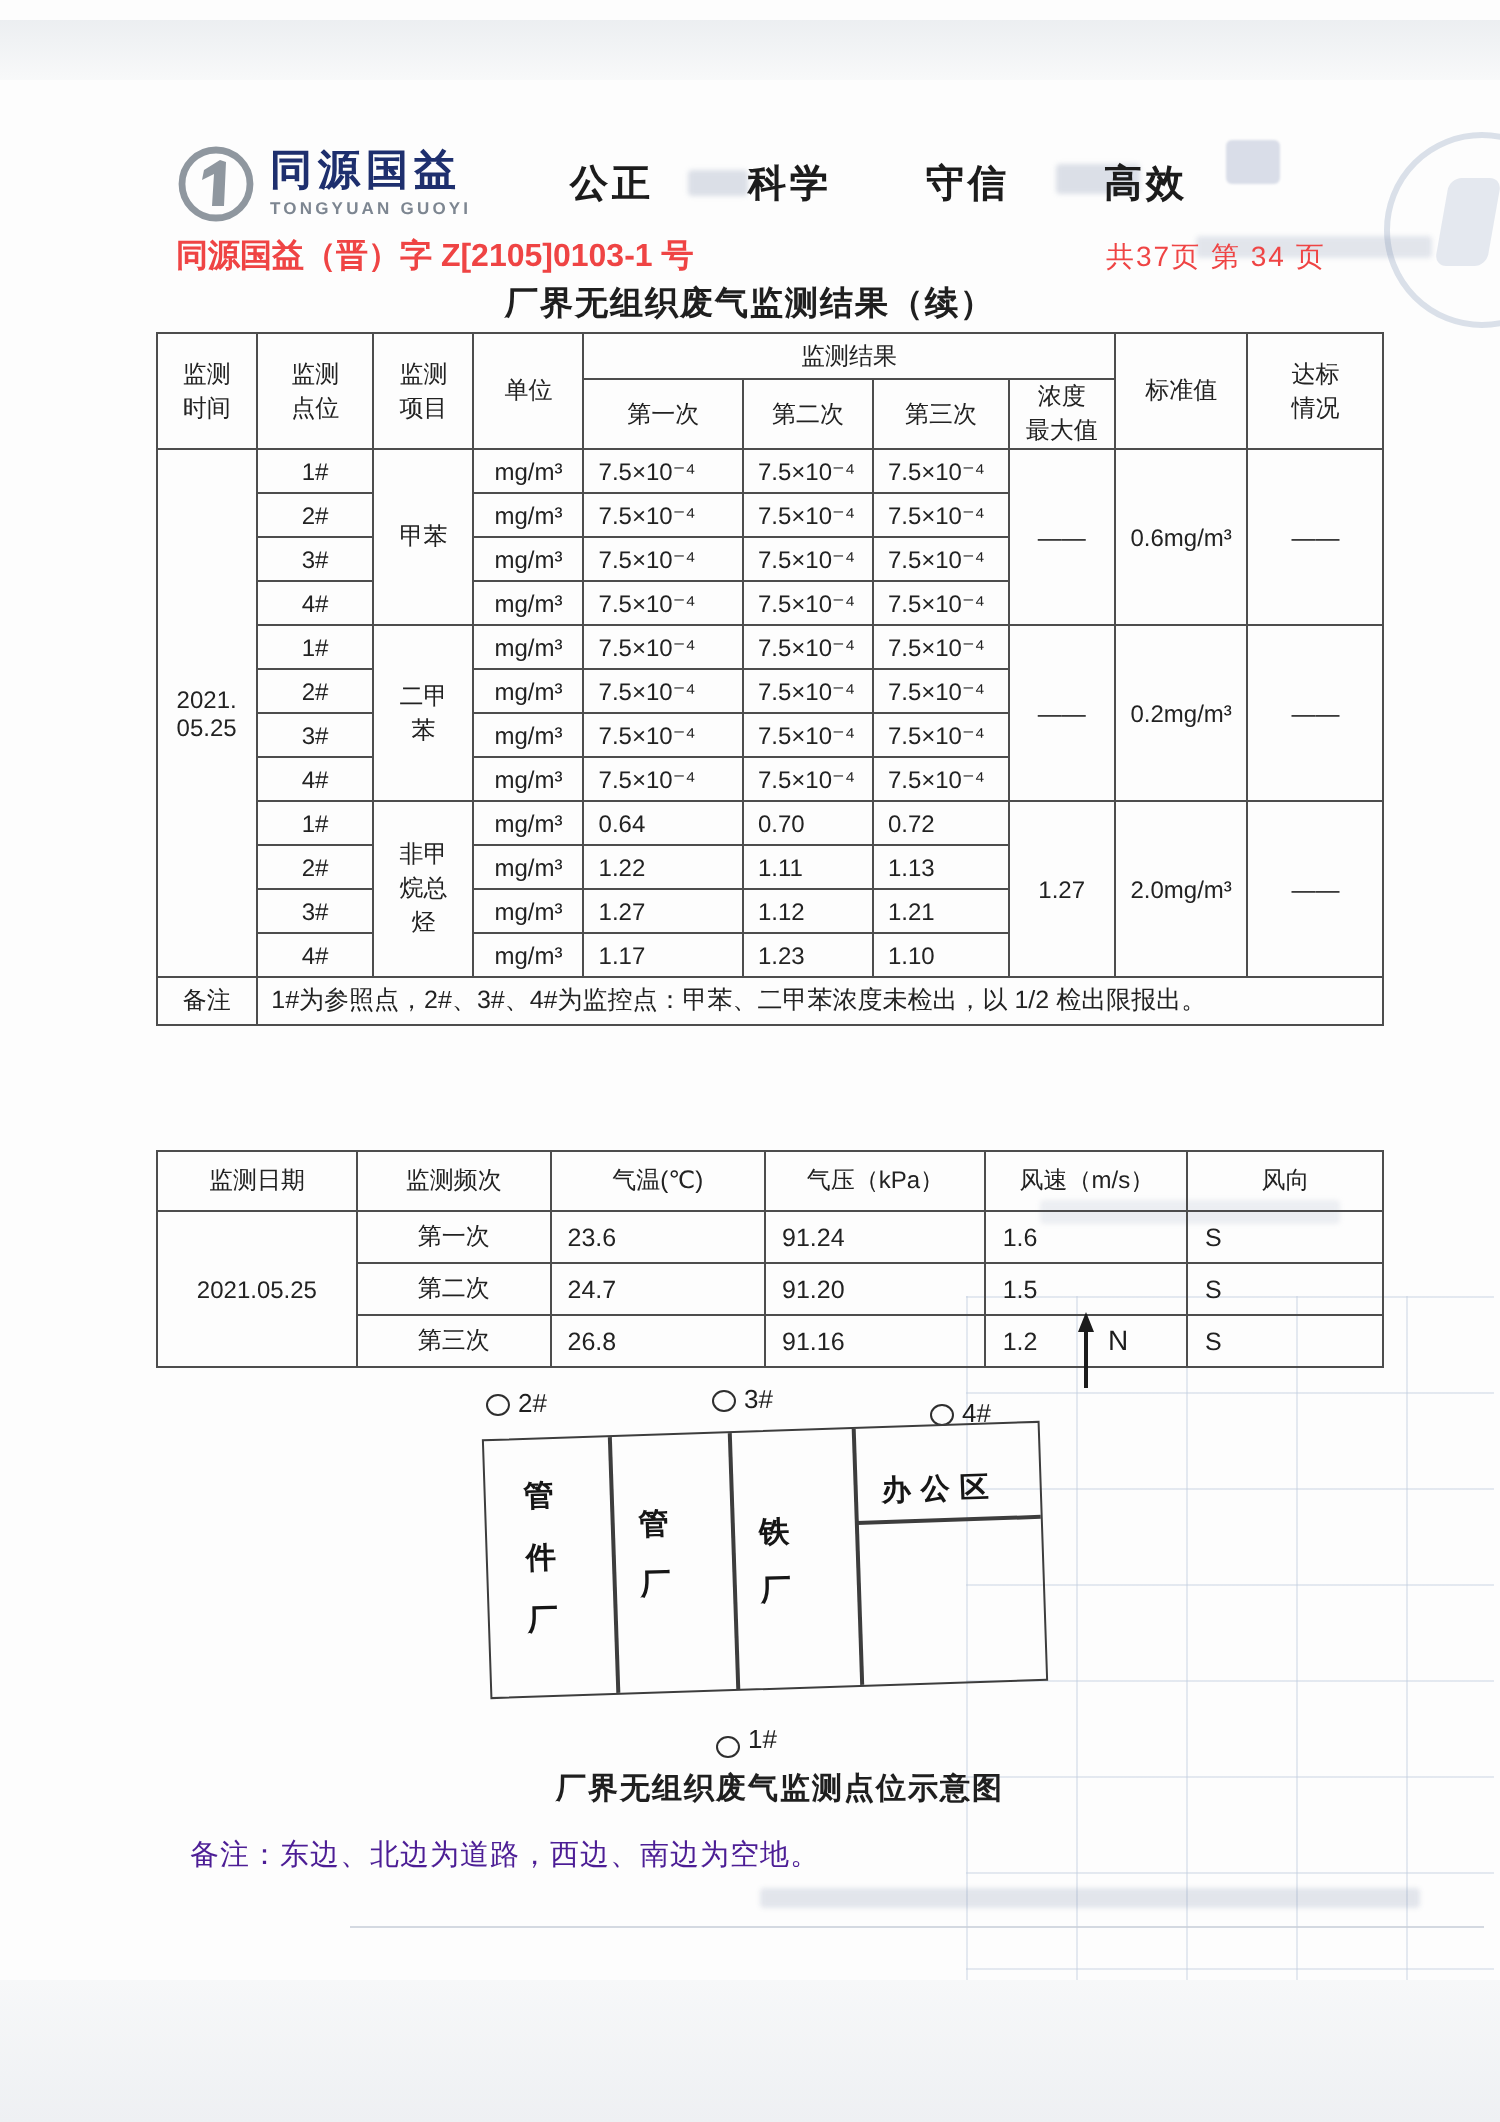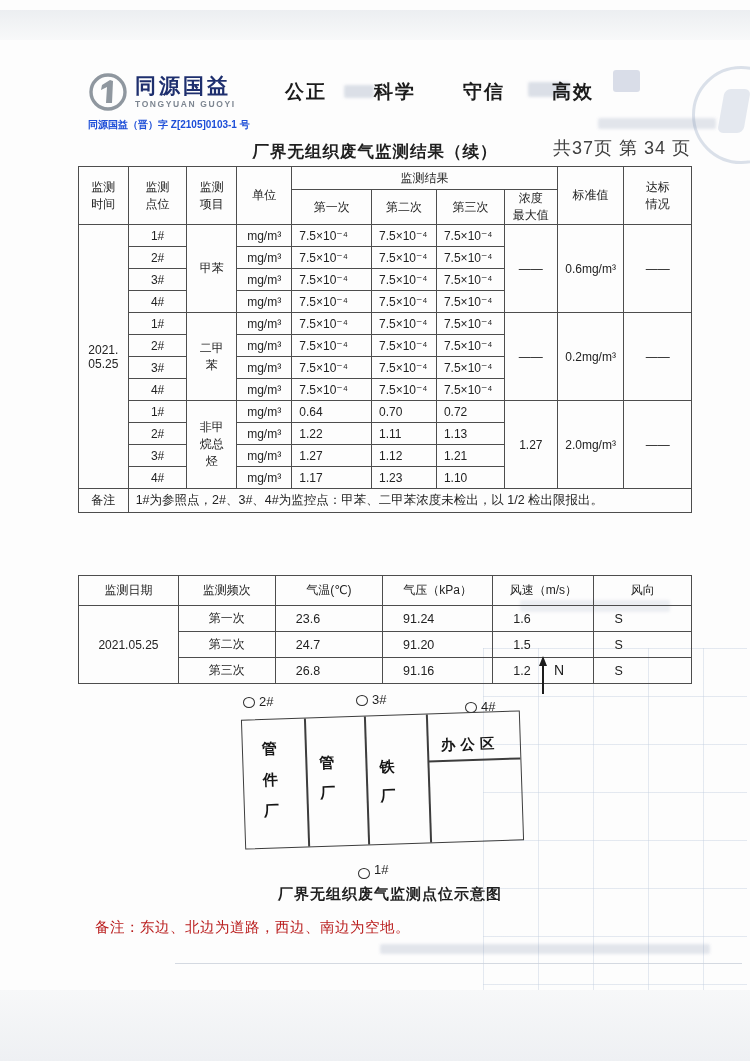--- a/index.html
+++ b/index.html
@@ -35,40 +35,40 @@
       repeating-linear-gradient(to right, rgba(150,170,200,.45) 0 1px, transparent 1px 55px),
       repeating-linear-gradient(to bottom, rgba(150,170,200,.45) 0 1px, transparent 1px 48px);}
 
   
   .logo-wrap{position:absolute;left:88px;top:72px;display:flex;align-items:center;gap:7px;}
   .logo-circle{width:40px;height:40px;}
   .logo-text-cn{font-size:21px;font-weight:bold;color:#1e2f6e;letter-spacing:3px;line-height:1;}
   .logo-text-en{font-size:8.5px;font-weight:bold;color:#7d8691;letter-spacing:1.6px;margin-top:3px;}
   .slogans{position:absolute;left:285px;top:79px;display:flex;gap:47px;
     font-size:19px;font-weight:bold;color:#1c1c1c;letter-spacing:2px;}
-  .doc-line{position:absolute;left:88px;top:118px;font-size:10px;font-weight:bold;color:#1d4ed8;}
-  .page-info{position:absolute;left:553px;top:136px;font-size:18px;color:#404040;letter-spacing:1px;}
+  .doc-line{position:absolute;left:88px;top:118px;font-size:16px;font-weight:bold;color:#ef4444;}
+  .page-info{position:absolute;left:553px;top:120px;font-size:14px;color:#ef4444;letter-spacing:1px;}
 
   .t1-title{position:absolute;left:0;top:141px;width:750px;text-align:center;
     font-size:16.5px;font-weight:bold;letter-spacing:1px;color:#1f1f1f;}
   .t2-title{position:absolute;left:0;top:519px;width:750px;text-align:center;
     font-size:16px;font-weight:bold;letter-spacing:1px;color:#1f1f1f;}
 
   table{border-collapse:collapse;table-layout:fixed;position:absolute;background:transparent;}
   td{border:1px solid #4d4d4d;font-size:12px;color:#222;padding:0 4px;
      white-space:pre-line;overflow:hidden;}
   #t1{left:78px;top:166px;width:614px;border-radius:30px;}
   #t1 tr.h1{height:23px;} #t1 tr.h2{height:35px;} #t1 tr.b{height:22px;} #t1 tr.n{height:24px;}
   #t1 td.c{text-align:center;}
   #t1 td.v{text-align:left;padding-left:7px;}
   #t1 td.note-txt{font-size:12.5px;padding-left:7px;}
   #t2{left:78px;top:575px;width:614px;border-radius:23px;}
   #t2 tr.h{height:30px;} #t2 tr.b{height:26px;}
   #t2 td.c{text-align:center;}
-  #t2 td.v{text-align:left;padding-left:20px;font-size:12.5px;}
+  #t2 td.v{text-align:left;padding-left:8px;font-size:12.5px;}
 
   
   .north{position:absolute;left:536px;top:656px;width:40px;height:42px;}
   .north .shaft{position:absolute;left:6px;top:8px;width:2px;height:30px;background:#1c1c1c;}
   .north .head{position:absolute;left:2.5px;top:0;width:0;height:0;
     border-left:4.5px solid transparent;border-right:4.5px solid transparent;border-bottom:10px solid #1c1c1c;}
   .north .n-label{position:absolute;left:18px;top:6px;font-size:14px;color:#1c1c1c;}
   .mpoint{position:absolute;display:flex;align-items:flex-start;gap:4px;}
   .mpoint .dot{width:10px;height:9px;border:1.6px solid #2e2e2e;border-radius:50%;background:transparent;margin-top:3px;}
   .mpoint .plabel{font-size:13px;color:#1f1f1f;}
@@ -78,21 +78,21 @@
   .vd1{left:62px;} .vd2{left:122px;} .vd3{left:184px;}
   .office-line{position:absolute;left:185px;right:0;top:46px;height:1.5px;background:#3d3d3d;}
   .sec-label{position:absolute;font-size:15px;color:#161616;font-weight:bold;}
   .vert{width:17px;word-break:break-all;line-height:31px;}
   .lab-guanjian{left:19px;top:13px;}
   .lab-guan{left:76px;top:30px;line-height:30px;}
   .lab-tie{left:136px;top:36px;line-height:29px;}
   .lab-office{left:198px;top:22px;letter-spacing:5px;font-size:14.5px;}
   .diagram-caption{position:absolute;left:0;top:885px;width:780px;text-align:center;
     font-size:15px;font-weight:bold;letter-spacing:1px;color:#1f1f1f;}
-  .footer-note{position:absolute;left:95px;top:918px;font-size:14.5px;color:#b91c1c;letter-spacing:.5px;text-align:center;}
+  .footer-note{position:absolute;left:95px;top:918px;font-size:14.5px;color:#4c1d95;letter-spacing:.5px;text-align:center;}
 </style>
 </head>
 <body>
 
 <div class="page">
 
   <div class="band-top"></div>
   <div class="ghost ghost-chip"></div>
   <div class="ghost ghost-logo-circle"></div>
   <div class="ghost ghost-smudge gs1"></div>

